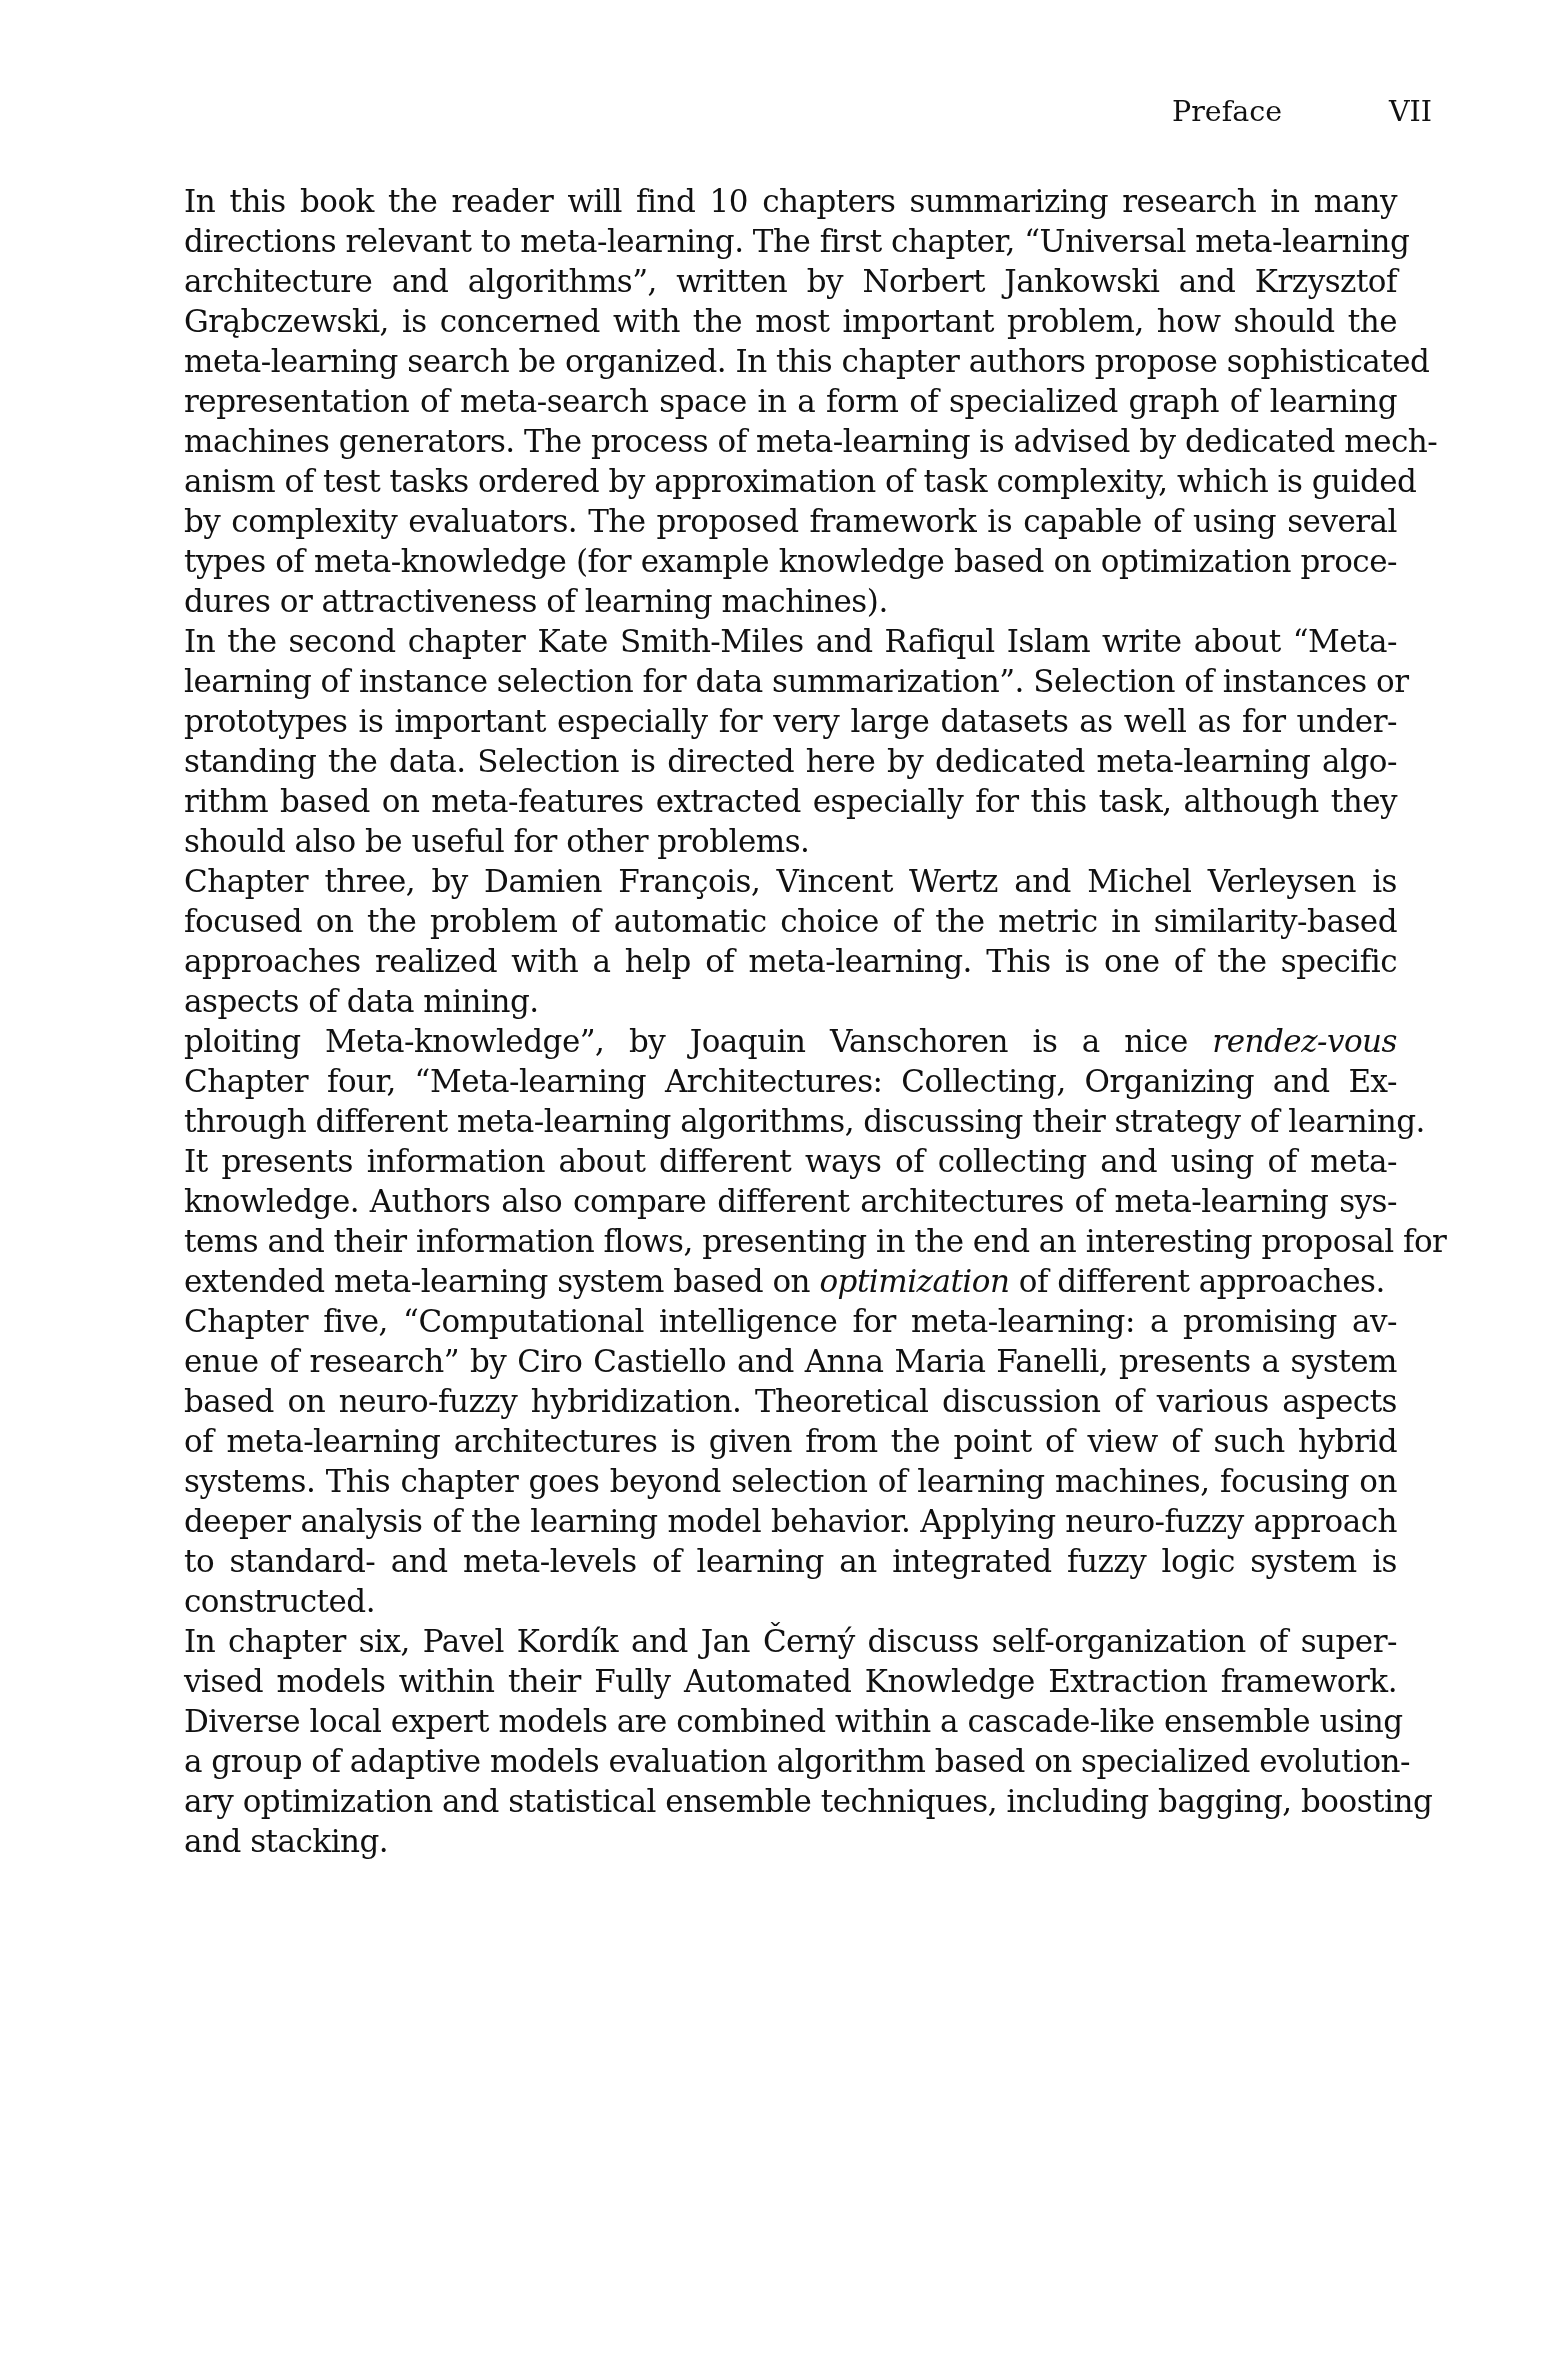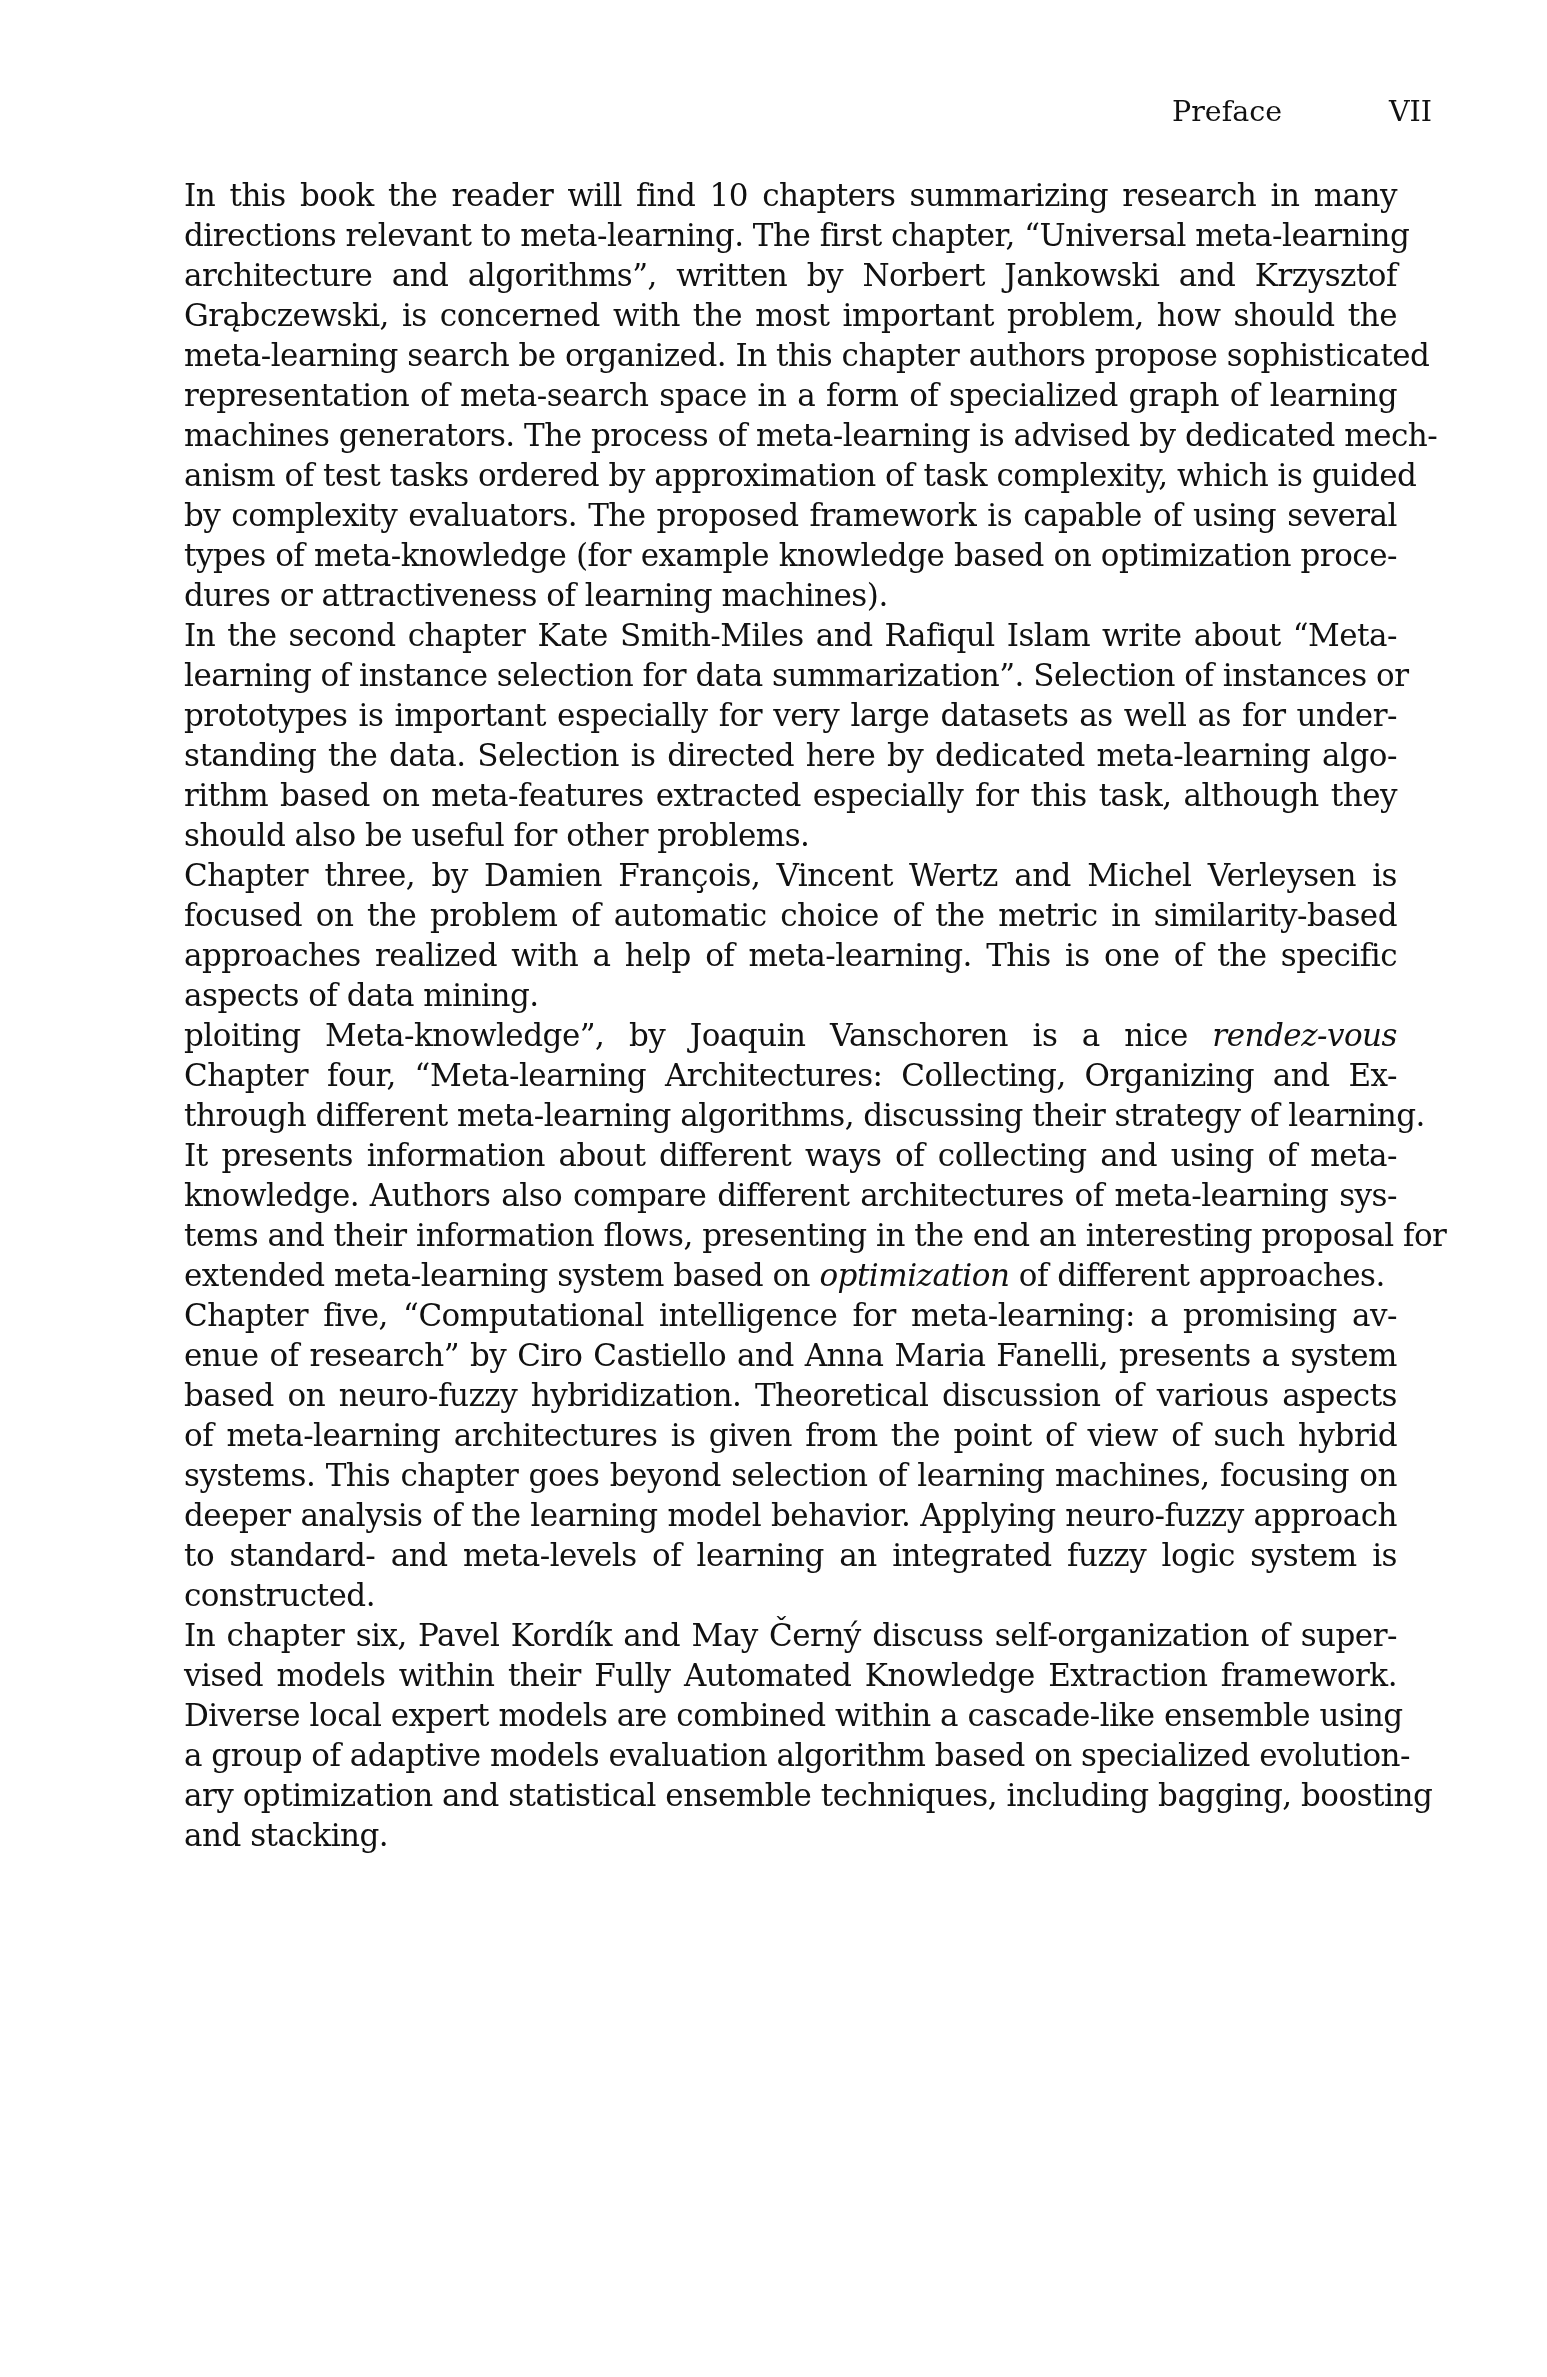--- a/index.html
+++ b/index.html
@@ -8,21 +8,21 @@
     font-family: "DejaVu Serif", "Liberation Serif", serif;
     color: #111111;
   }
   .running-head {
     position: absolute; top: 95px; left: 1172px; width: 277px;
     font-size: 28.5px; display: flex; justify-content: space-between;
   }
   .running-head .title { position: absolute; left: 0; }
   .running-head .page { position: absolute; left: 217px; }
   .body-text {
-    position: absolute; top: 175px; left: 184px; width: 1213px;
+    position: absolute; top: 181px; left: 184px; width: 1213px;
   }
   .line {
     display: block; height: 40px; line-height: 40px;
     font-size: 31px; white-space: nowrap;
     text-align: justify; text-align-last: justify;
     letter-spacing: -0.5px;
   }
   .line.last { text-align-last: left; }
   em { font-style: italic; }
 </style>
@@ -75,21 +75,21 @@
       <span class="line"><span>Chapter five, “Computational intelligence for meta-learning: a promising av-</span></span>
       <span class="line"><span>enue of research” by Ciro Castiello and Anna Maria Fanelli, presents a system</span></span>
       <span class="line"><span>based on neuro-fuzzy hybridization. Theoretical discussion of various aspects</span></span>
       <span class="line"><span>of meta-learning architectures is given from the point of view of such hybrid</span></span>
       <span class="line"><span>systems. This chapter goes beyond selection of learning machines, focusing on</span></span>
       <span class="line"><span>deeper analysis of the learning model behavior. Applying neuro-fuzzy approach</span></span>
       <span class="line"><span>to standard- and meta-levels of learning an integrated fuzzy logic system is</span></span>
       <span class="line last"><span>constructed.</span></span>
     </div>
     <div>
-      <span class="line"><span>In chapter six, Pavel Kordík and May Černý discuss self-organization of super-</span></span>
+      <span class="line"><span>In chapter six, Pavel Kordík and Jan Černý discuss self-organization of super-</span></span>
       <span class="line"><span>vised models within their Fully Automated Knowledge Extraction framework.</span></span>
       <span class="line"><span>Diverse local expert models are combined within a cascade-like ensemble using</span></span>
       <span class="line"><span>a group of adaptive models evaluation algorithm based on specialized evolution-</span></span>
       <span class="line"><span>ary optimization and statistical ensemble techniques, including bagging, boosting</span></span>
       <span class="line last"><span>and stacking.</span></span>
     </div>
   </div>
 
 
 </body></html>

